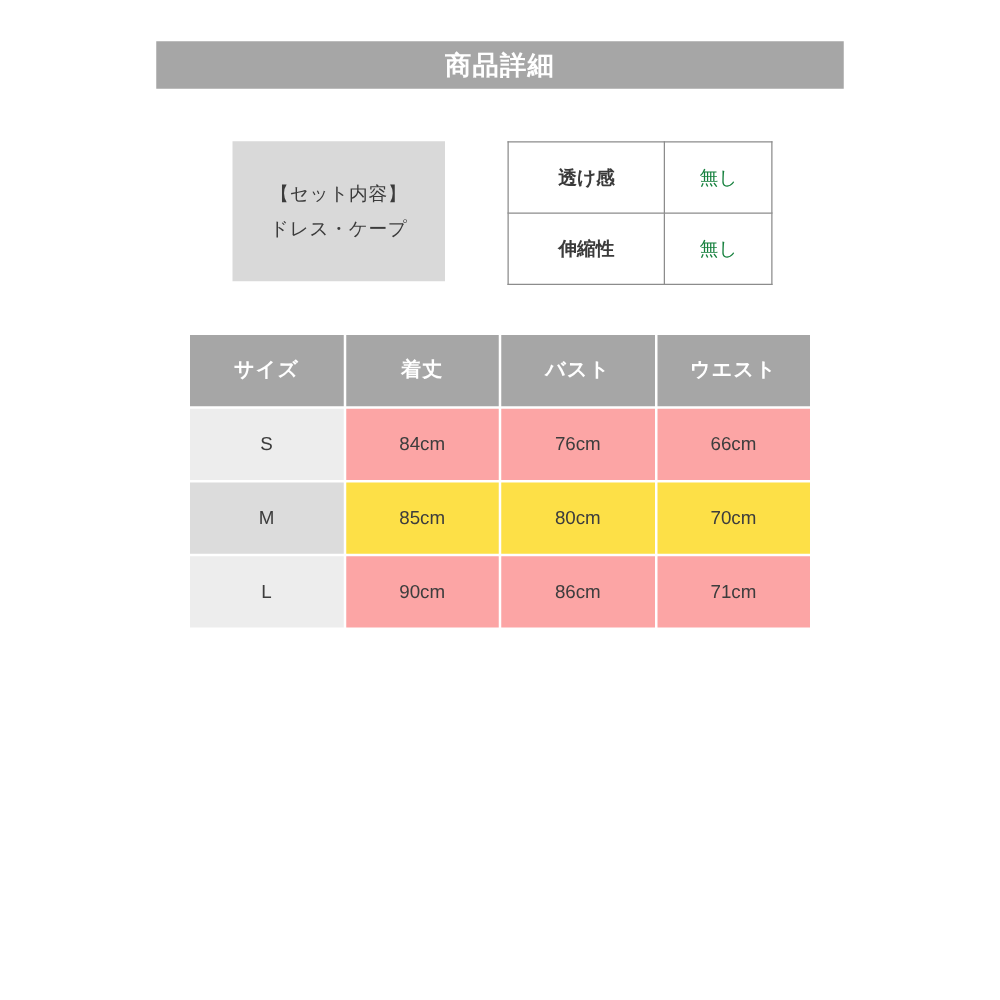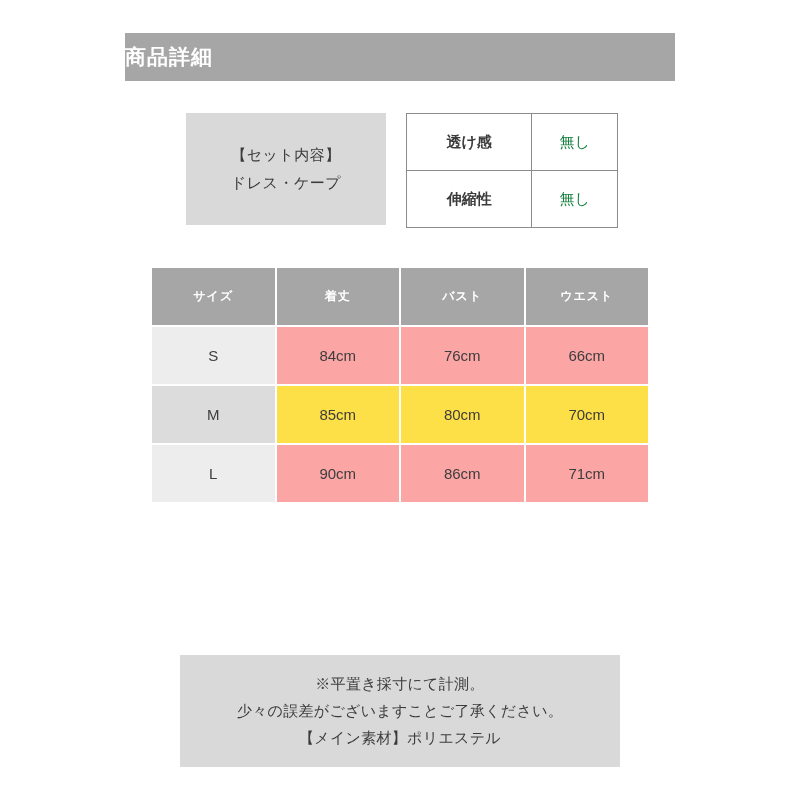--- a/index.html
+++ b/index.html
@@ -20,38 +20,39 @@
     height: 800px;
     box-sizing: border-box;
   }
 
   
   .title-banner {
     position: absolute;
     left: 125px;
     top: 33px;
     width: 550px;
-    height: 48px;
+    height: 38px;
     background: #a6a6a6;
     display: flex;
     align-items: center;
+    justify-content: center;
   }
   .title-banner .title-text {
     color: #ffffff;
     font-size: 21px;
     font-weight: bold;
     letter-spacing: 1px;
   }
 
   
   .set-box {
     position: absolute;
     left: 186px;
     top: 113px;
-    width: 200px;
+    width: 170px;
     height: 112px;
     background: #d9d9d9;
     display: flex;
     flex-direction: column;
     align-items: center;
     justify-content: center;
     gap: 9px;
   }
   .set-box .line {
     font-size: 15px;
@@ -91,21 +92,21 @@
     left: 150px;
     top: 266px;
     width: 500px;
     border-collapse: separate;
     border-spacing: 2px 2px;
     table-layout: fixed;
   }
   .size-table th {
     background: #a6a6a6;
     color: #ffffff;
-    font-size: 12px;
+    font-size: 16px;
     font-weight: bold;
     height: 55px;
     letter-spacing: 1px;
   }
   .size-table td {
     height: 55px;
     text-align: center;
     font-size: 15px;
     color: #3d3d3d;
   }
@@ -193,19 +194,14 @@
       </tr>
       <tr>
         <td class="sizecol">L</td>
         <td class="datacol">90cm</td>
         <td class="datacol">86cm</td>
         <td class="datacol">71cm</td>
       </tr>
     </tbody>
   </table>
 
-  <div class="note-box">
-    <span class="note-line">※平置き採寸にて計測。</span>
-    <span class="note-line">少々の誤差がございますことご了承ください。</span>
-    <span class="note-line">【メイン素材】ポリエステル</span>
-  </div>
 
 </div>
 
 </body></html>

